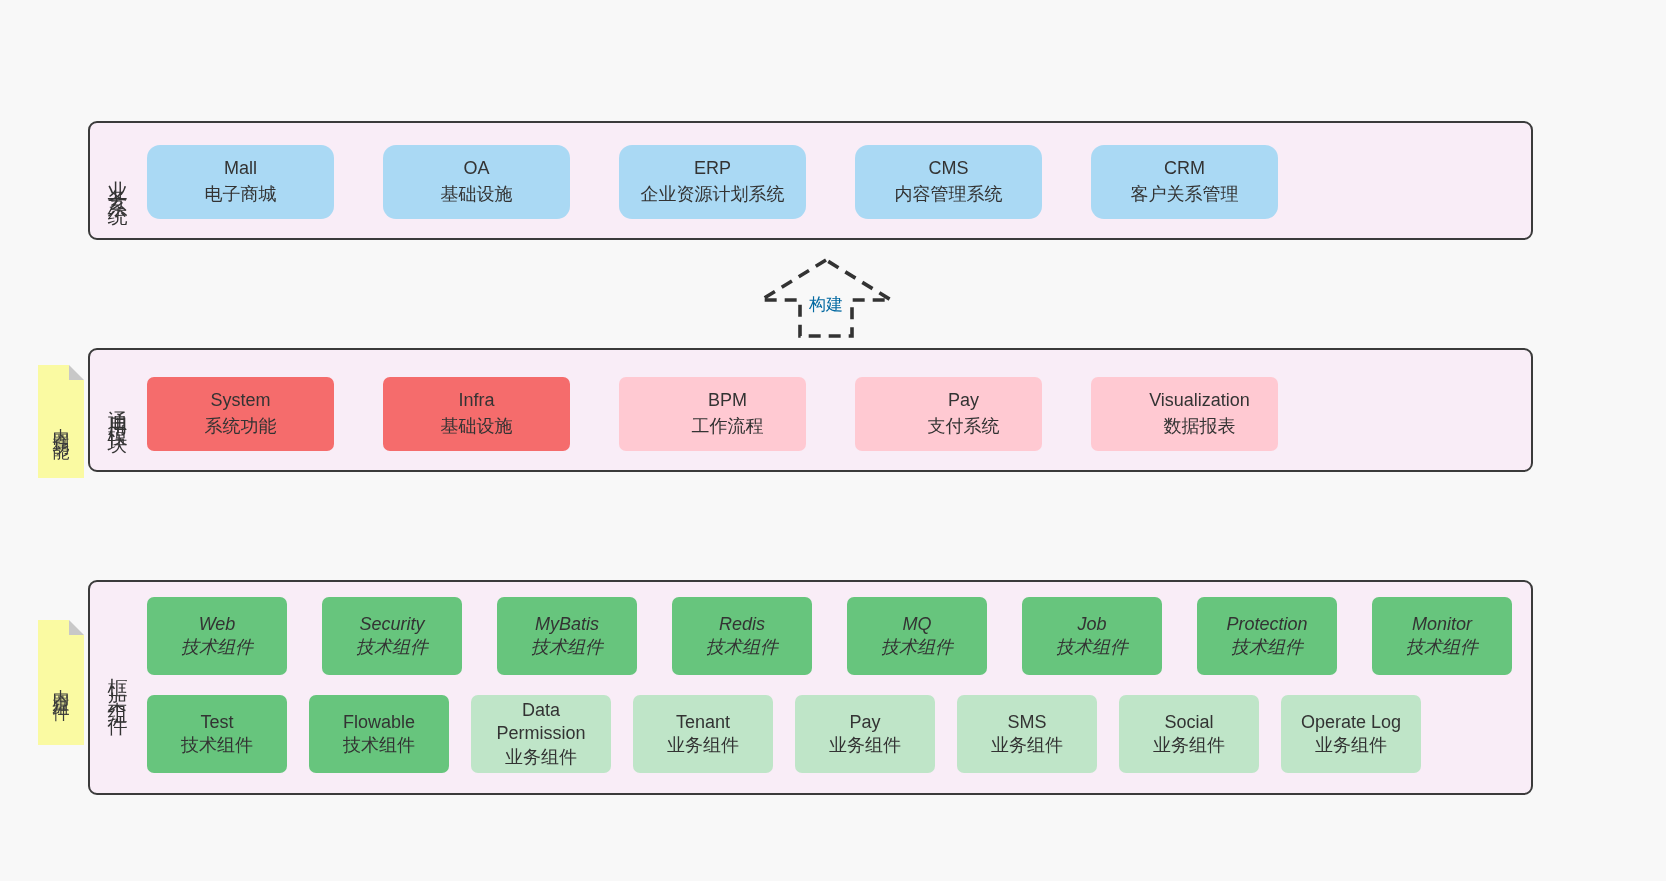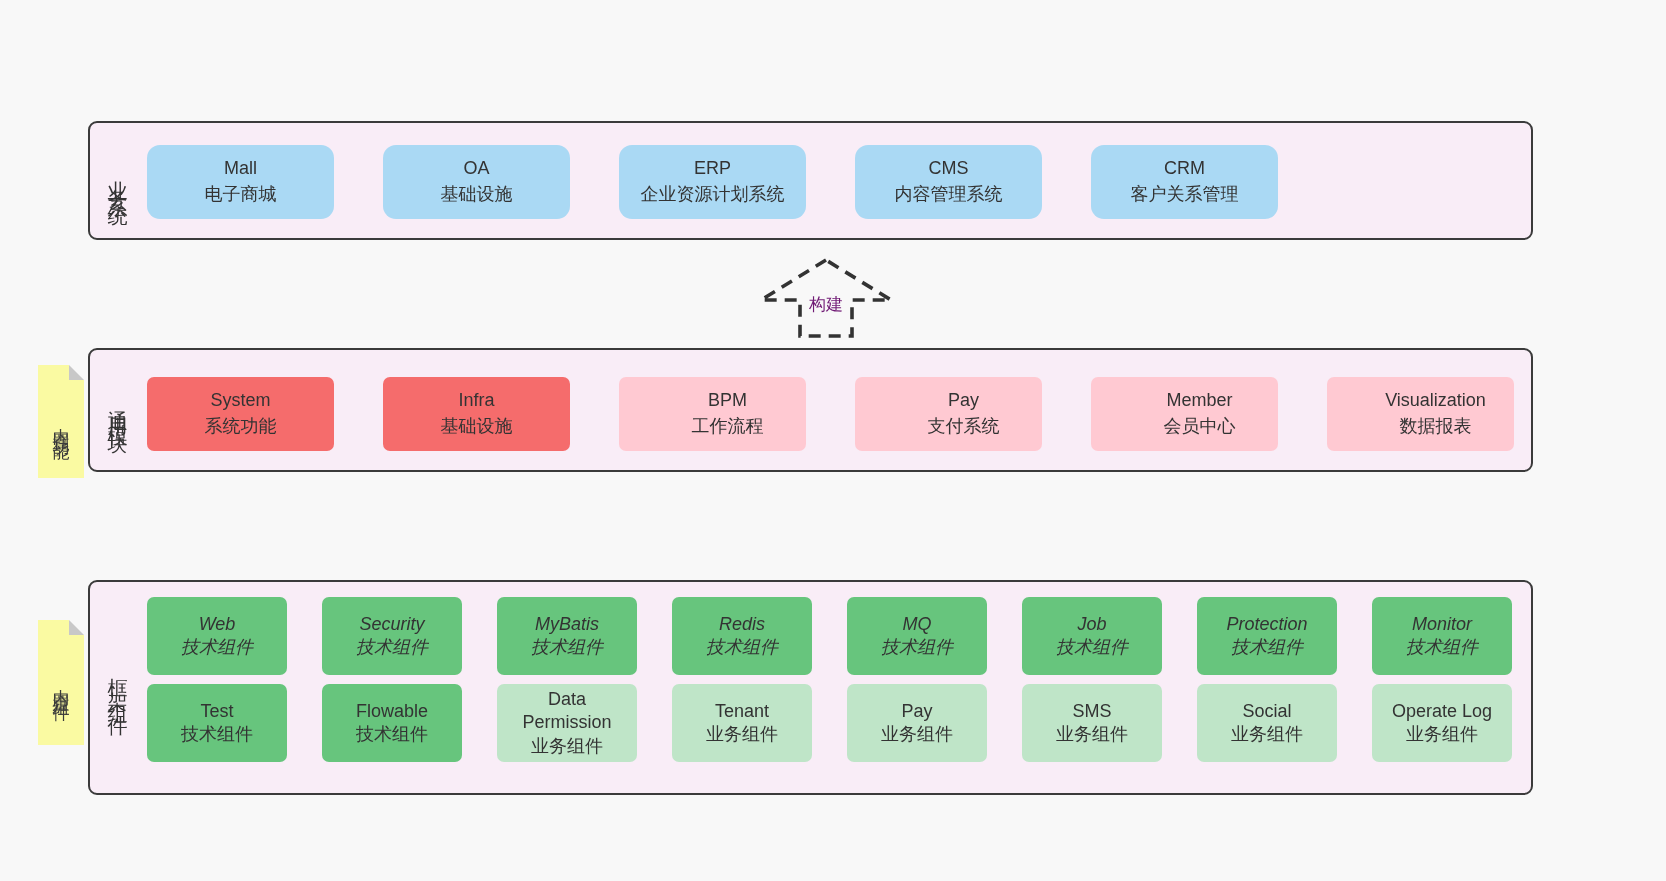--- a/index.html
+++ b/index.html
@@ -20,21 +20,21 @@
     writing-mode:vertical-rl; text-orientation:upright;
     font-size:20px; color:#333; letter-spacing:8px; white-space:nowrap;
   }
   .layer3 .vlabel { letter-spacing:13px; }
 
   
   .boxes { position:absolute; left:57px; display:flex; }
   .row-l1 { top:22px; gap:49px; }
   .row-l2 { top:27px; gap:49px; }
   .row-c1 { top:15px; gap:35px;font-style:italic; }
-  .row-c2 { top:102px; gap:35px; }
+  .row-c2 { top:113px; gap:22px; }
 
   .box {
     display:flex; flex-direction:column; align-items:center; justify-content:center;
     border-radius:7px; text-align:center; font-size:18px; line-height:1.42;
     box-sizing:border-box; padding:2px 8px;
   }
   .bigbox { width:187px; height:74px; }
   .smallbox { width:140px; height:78px; line-height:1.28; }
   .blue { background:#aad9f4;border-radius:13px; }
   .red { background:#f56c6c; }
@@ -57,21 +57,21 @@
     font-size:17px; letter-spacing:5px; color:#3a3a3a; white-space:nowrap;
   }
 
   
   .arrow { position:absolute; width:140px; height:84px; z-index:3; }
   .arrow1 { left:756px; top:256px; }
   .arrow2 { left:770px; top:486px; }
   .arrow svg { display:block; width:100%; height:100%; }
   .arrow-label {
     position:absolute; left:50%; top:37px; transform:translateX(-50%);
-    background:#f8f8f8; padding:0 3px; font-size:17px; color:#701a75; white-space:nowrap;
+    background:#f8f8f8; padding:0 3px; font-size:17px; color:#0369a1; white-space:nowrap;
   }
 </style>
 </head>
 <body>
 
 <div class="stage">
 
   <section class="layer layer1">
     <div class="vlabel">业务系统</div>
     <div class="boxes row-l1">
@@ -122,24 +122,20 @@
       </div>
       <div class="box bigbox pink">
         <span>BPM</span>
         <span>工作流程</span>
       </div>
       <div class="box bigbox pink">
         <span>Pay</span>
         <span>支付系统</span>
       </div>
       <div class="box bigbox pink">
-        <span>Member</span>
-        <span>会员中心</span>
-      </div>
-      <div class="box bigbox pink">
         <span>Visualization</span>
         <span>数据报表</span>
       </div>
     </div>
   </section>
 
 
   <div class="note note2">
     <span class="ntext">内置组件</span>
   </div>

